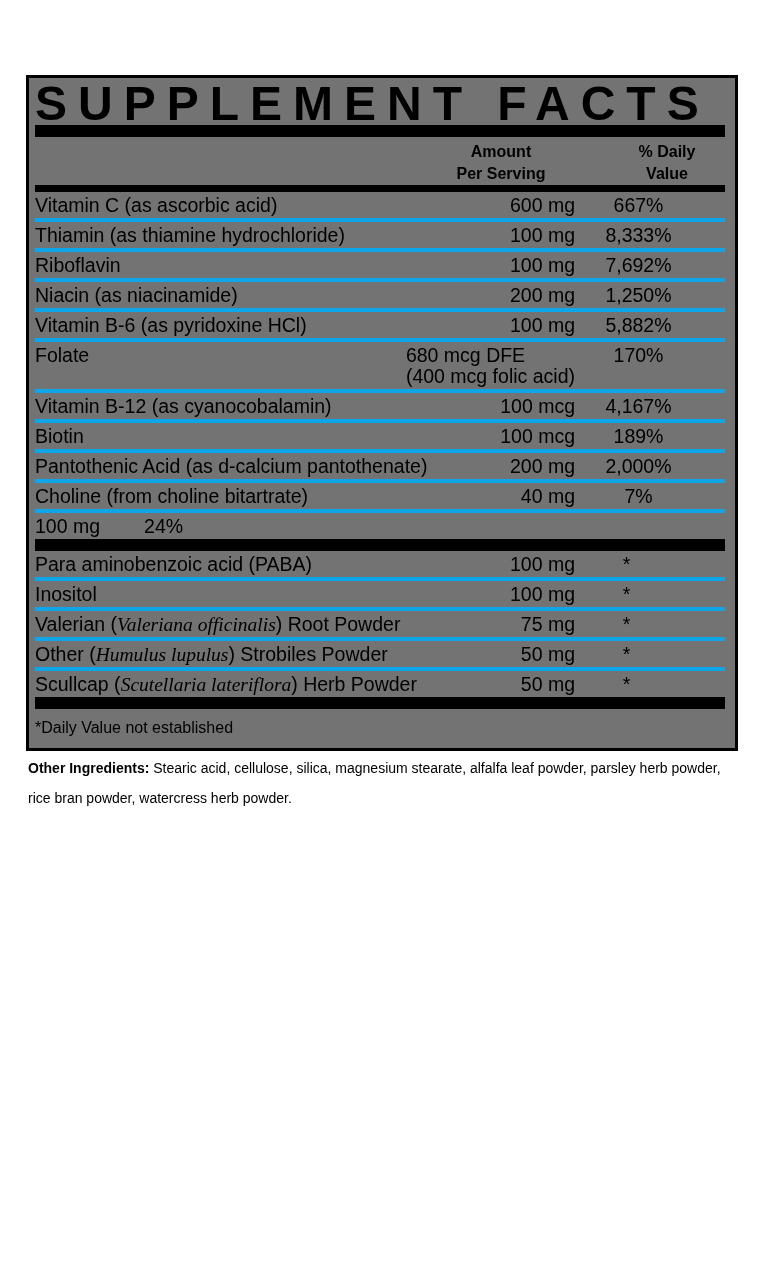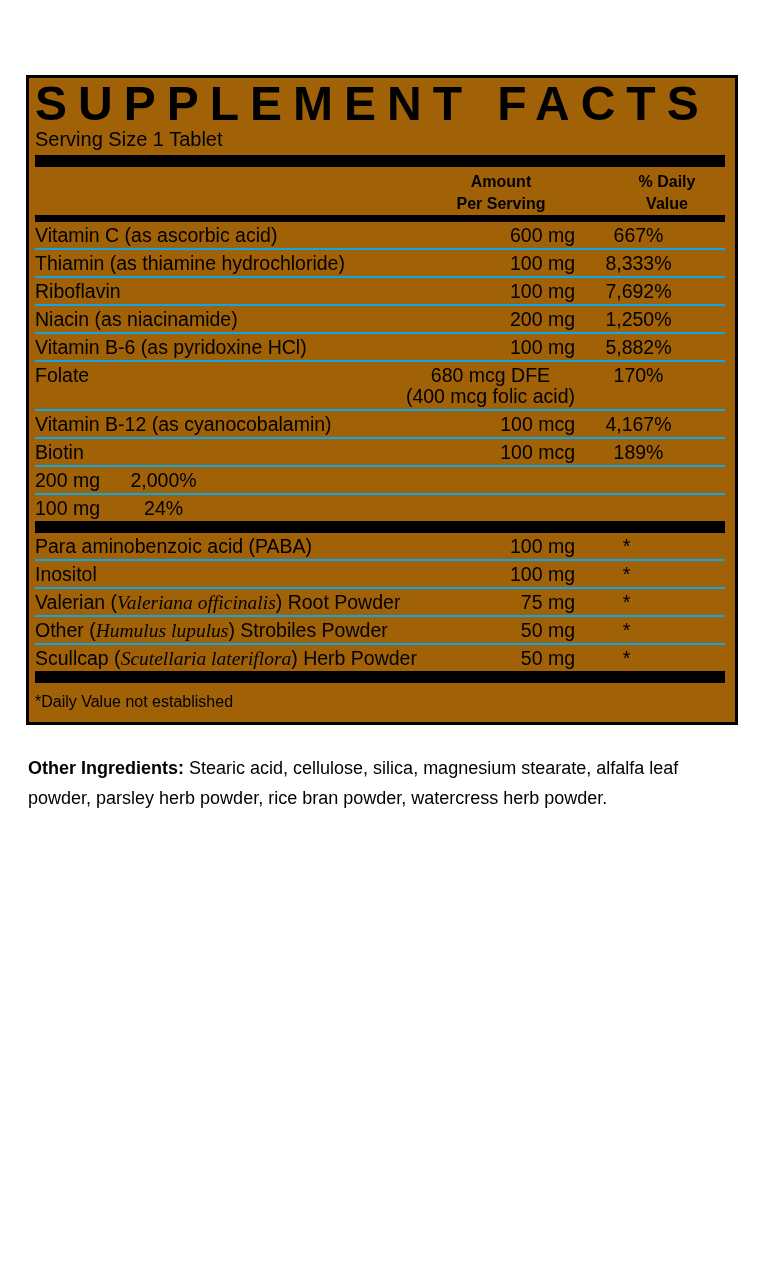--- a/index.html
+++ b/index.html
@@ -17,21 +17,21 @@
     overflow: hidden;
   }
   .label-box {
     position: absolute;
     left: 26px;
     top: 75px;
     width: 712px;
     box-sizing: border-box;
     border: 3px solid #000;
     padding: 2px 10px 6px 6px;
-    background: #a16207;
+    background: #737373;
   }
   .title {
     font-size: 48px;
     font-weight: bold;
     letter-spacing: 11px;
     line-height: 42px;
     white-space: nowrap;
     margin-top: 3px;
   }
   .serving {
@@ -53,63 +53,62 @@
     line-height: 22px;
     padding: 4px 0 0 0;
     text-align: center;
     gap: 24px;
   }
   .header-amount { width: 140px; margin-right: 24px; }
   .header-daily  { width: 96px;  margin-right: 10px; }
   .row {
     display: flex;
     align-items: flex-start;
-    border-bottom: 2px solid #0ea5e9;
+    border-bottom: 4px solid #0ea5e9;
     padding: 3px 0 2px 0;
     font-size: 19.5px;
     line-height: 21px;
   }
   .rows .row:last-child { border-bottom: none; }
   .cell.name   { flex: 1 1 auto; white-space: nowrap; }
-  .cell.amount { flex: 0 0 auto; text-align: center; white-space: nowrap; }
+  .cell.amount { flex: 0 0 auto; text-align: left; white-space: nowrap; }
   .cell.daily  {
     flex: 0 0 auto;
     width: 150px;
     box-sizing: border-box;
     text-align: center;
     padding-right: 23px;
   }
   .cell.daily.asterisk { padding-right: 47px; }
   .footnote {
     font-size: 16px;
     line-height: 23px;
     padding: 7px 0 3px 0;
   }
   .other-ingredients {
     position: absolute;
     left: 28px;
     top: 753px;
     width: 712px;
-    font-size: 18px;
+    font-size: 14px;
     line-height: 30px;
     margin: 0;
   }
   .other-ingredients b { font-weight: bold; }
   i.sci { font-style: italic; font-family: Liberation Serif, serif; }
 </style>
 </head>
 <body>
 
 <div class="page">
 
   <div class="label-box">
 
     <div class="title">SUPPLEMENT FACTS</div>
 
-    <div class="serving">Serving Size 1 Tablet</div>
 
     <div class="bar thick"></div>
 
     <div class="header-row">
       <div class="header-amount">
         <div>Amount</div>
         <div>Per Serving</div>
       </div>
       <div class="header-daily">
         <div>% Daily</div>
@@ -186,27 +185,36 @@
   <div class="row">
     <div class="cell name"><span class="pre">Biotin</span><i class="sci it"></i><span class="post"></span></div>
     <div class="cell amount">
       <div class="a1">100 mcg</div>
 
     </div>
     <div class="cell daily">189%</div>
   </div>
 
   <div class="row">
+    <div class="cell name"><span class="pre">Pantothenic Acid (as d-calcium pantothenate)</span><i class="sci it"></i><span class="post"></span></div>
     <div class="cell amount">
       <div class="a1">200 mg</div>
 
     </div>
     <div class="cell daily">2,000%</div>
   </div>
 
+  <div class="row">
+    <div class="cell name"><span class="pre">Choline (from choline bitartrate)</span><i class="sci it"></i><span class="post"></span></div>
+    <div class="cell amount">
+      <div class="a1">40 mg</div>
+
+    </div>
+    <div class="cell daily">7%</div>
+  </div>
 
   <div class="row">
     <div class="cell amount">
       <div class="a1">100 mg</div>
 
     </div>
     <div class="cell daily">24%</div>
   </div>
 </div>
 

